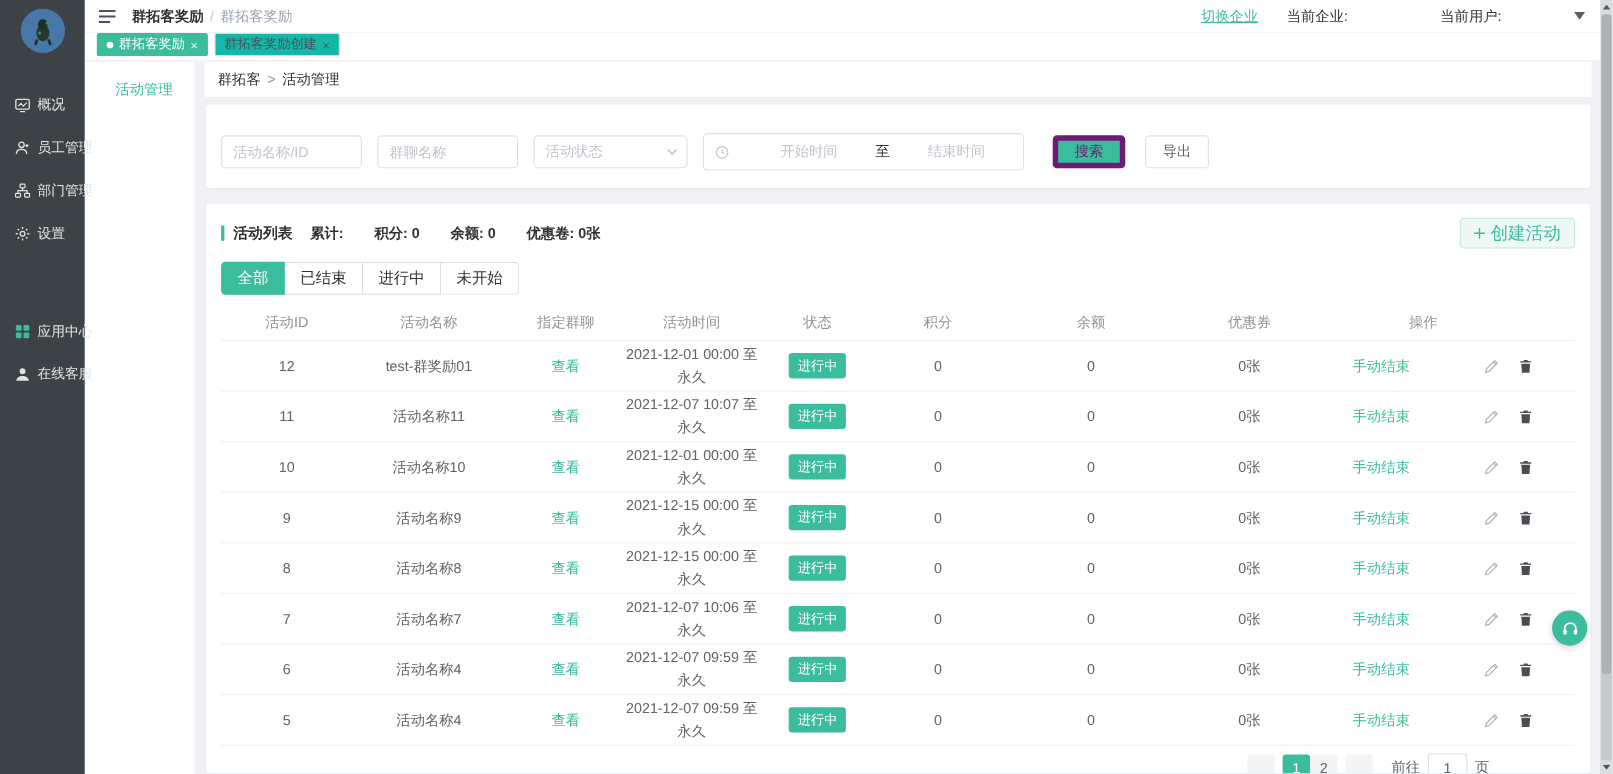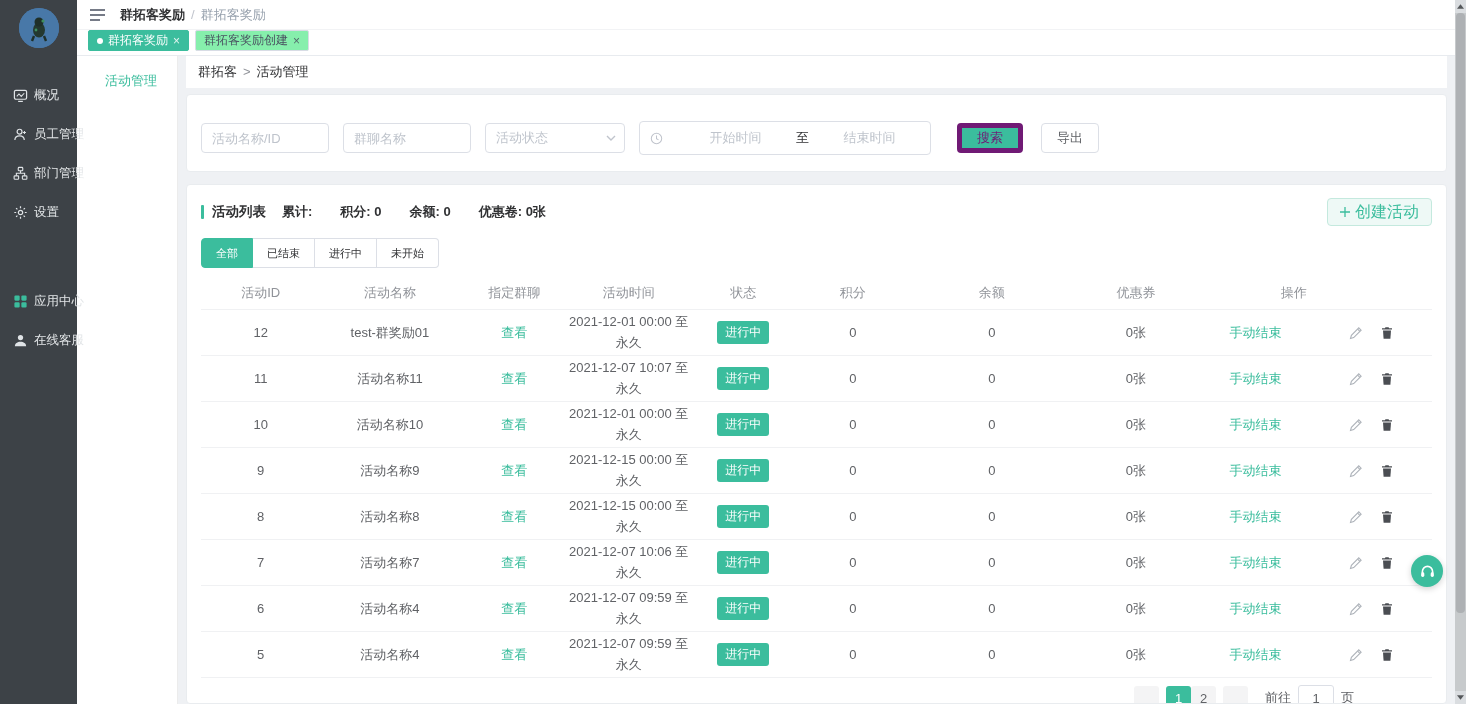--- a/index.html
+++ b/index.html
@@ -23,21 +23,21 @@
   .crumbs .sep { color:#c0c4cc; }
   .crumbs .cur { color:#97a1ad; }
   .topbar-right { margin-left:auto; display:flex; align-items:center; font-size:13px; }
   .switch { color:#3bbd9d; text-decoration:underline; cursor:pointer; margin-right:26px; }
   .lbl { color:#303133; margin-right:84px; }
   .lbl.user { margin-right:66px; }
   .caret { width:10px; height:7px; display:inline-flex; color:#5a5e66; cursor:pointer; }
 
   
   .tabstrip { position:absolute; left:77px; top:30px; right:11px; height:26px; background:#fff; border-bottom:1px solid #e8ebef; display:flex; align-items:center; gap:6px; padding:0 0 4px 11px; z-index:4; }
-  .nav-tab { height:21px; display:inline-flex; align-items:center; gap:5px; padding:0 8px; font-size:12px; background:#86efac; border:1px solid #d8dce5; color:#495060; border-radius:2px; cursor:pointer; }
+  .nav-tab { height:21px; display:inline-flex; align-items:center; gap:5px; padding:0 8px; font-size:12px; background:#14b8a6; border:1px solid #d8dce5; color:#495060; border-radius:2px; cursor:pointer; }
   .nav-tab.active { background:#3bbd9d; border-color:#3bbd9d; color:#fff; }
   .tab-dot { width:6px; height:6px; border-radius:50%; background:#fff; }
   .tab-close { font-size:12px; line-height:1; opacity:.85; cursor:pointer; }
 
   
   .submenu { position:absolute; left:77px; top:56px; width:101px; bottom:0; background:#fff; border-right:1px solid #ececec; z-index:3; }
   .submenu-item { padding:16px 0 0 28px; font-size:13px; color:#606266; cursor:pointer; }
   .submenu-item.active { color:#3bbd9d; }
 
   
@@ -62,21 +62,21 @@
   .btn.primary { background:#3bbd9d; border:5px solid #701a75; color:#701a75; margin-left:12px; }
   .btn.plain { background:#fff; border:1px solid #dcdfe6; color:#606266; margin-left:4px; }
 
   .list-card { flex:1; display:flex; flex-direction:column; padding:13px 14px 0; overflow:hidden; }
   .list-head { display:flex; align-items:center; }
   .summary { display:flex; gap:28px; margin-left:16px; font-size:13px; font-weight:700; color:#303133; }
   .create-btn { margin-left:auto; height:28px; padding:0 12px; display:inline-flex; align-items:center; gap:5px; background:#eef9f6; border:1px solid #c4e9de; color:#3bbd9d; font-size:16px; border-radius:4px; cursor:pointer; font-family:inherit; }
   .create-btn .plus { width:10px; height:10px; display:inline-flex; }
 
   .status-tabs { display:flex; margin-top:12px; }
-  .stab { height:30px; min-width:62px; padding:0 14px; background:#fff; border:1px solid #dcdfe6; border-left-width:0; color:#303133; font-size:11px; cursor:pointer; font-family:inherit; }
+  .stab { height:30px; min-width:62px; padding:0 14px; background:#fff; border:1px solid #dcdfe6; border-left-width:0; color:#303133; font-size:14px; cursor:pointer; font-family:inherit; }
   .stab:first-child { border-left-width:1px; border-radius:4px 0 0 4px; min-width:47px; }
   .stab:last-child { border-radius:0 4px 4px 0; }
   .stab.active { background:#3bbd9d; border-color:#3bbd9d; color:#fff; }
 
   
   .table { margin-top:8px; }
   .thead { display:flex; align-items:center; height:34px; color:#909399; font-size:13px; border-bottom:1px solid #f0f1f3; }
   .tr { display:flex; align-items:center; min-height:46px; border-bottom:1px solid #f0f1f3; color:#606266; font-size:13px; }
   .th, .td { text-align:center; }
   .c-id{width:9.7%} .c-name{width:11.3%} .c-view{width:8.9%} .c-time{width:9.7%} .c-status{width:8.9%} .c-points{width:8.9%} .c-balance{width:13.7%} .c-coupons{width:9.7%} .c-ops{flex:1}
@@ -194,20 +194,30 @@
     <span class="hamburger">
       <svg viewBox="0 0 17 14" fill="none" stroke="currentColor" stroke-width="1.6">
           <path d="M1 2h15M1 7h15M1 12h10"></path>
         </svg>
     </span>
     <nav class="crumbs">
       <span class="parent">群拓客奖励</span>
       <span class="sep">/</span>
       <span class="cur">群拓客奖励</span>
     </nav>
+    <div class="topbar-right">
+      <a class="switch">切换企业</a>
+      <span class="lbl">当前企业:</span>
+      <span class="lbl user">当前用户:</span>
+      <span class="caret">
+        <svg viewBox="0 0 10 7">
+            <path d="M0 0h10L5 7z" fill="currentColor"></path>
+          </svg>
+      </span>
+    </div>
   </header>
 
   <div class="tabstrip" id="tabstrip">
       <div class="nav-tab active">
         <span class="tab-dot"></span>
         <span class="tab-label">群拓客奖励</span>
         <span class="tab-close">×</span>
       </div>
       <div class="nav-tab">
         <span class="tab-label">群拓客奖励创建</span>

